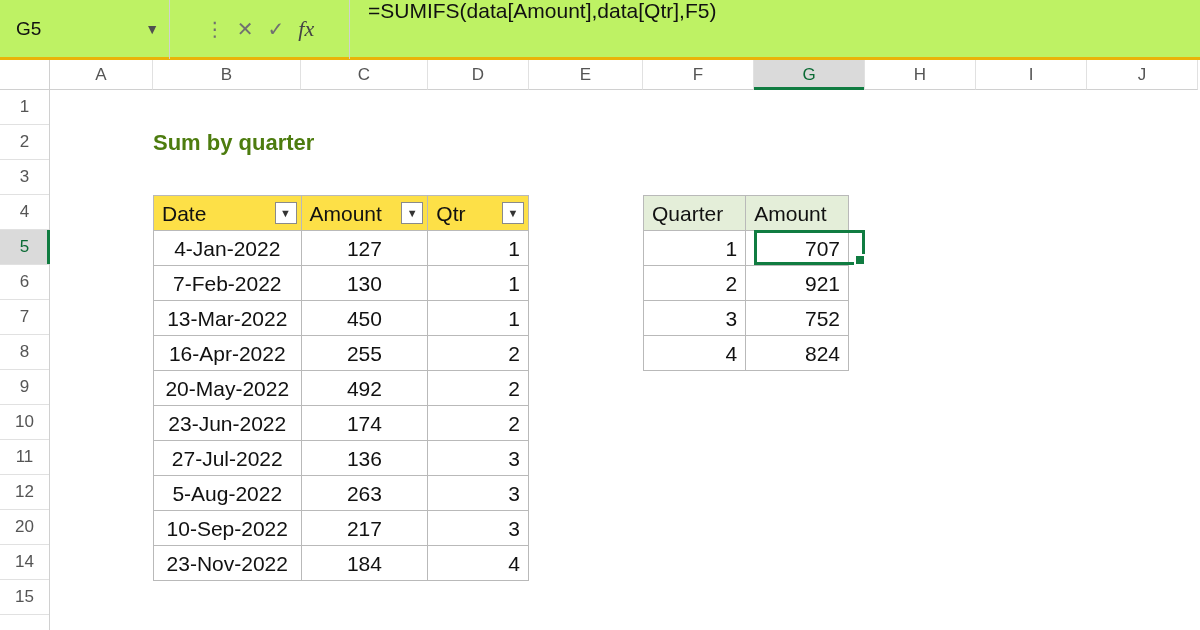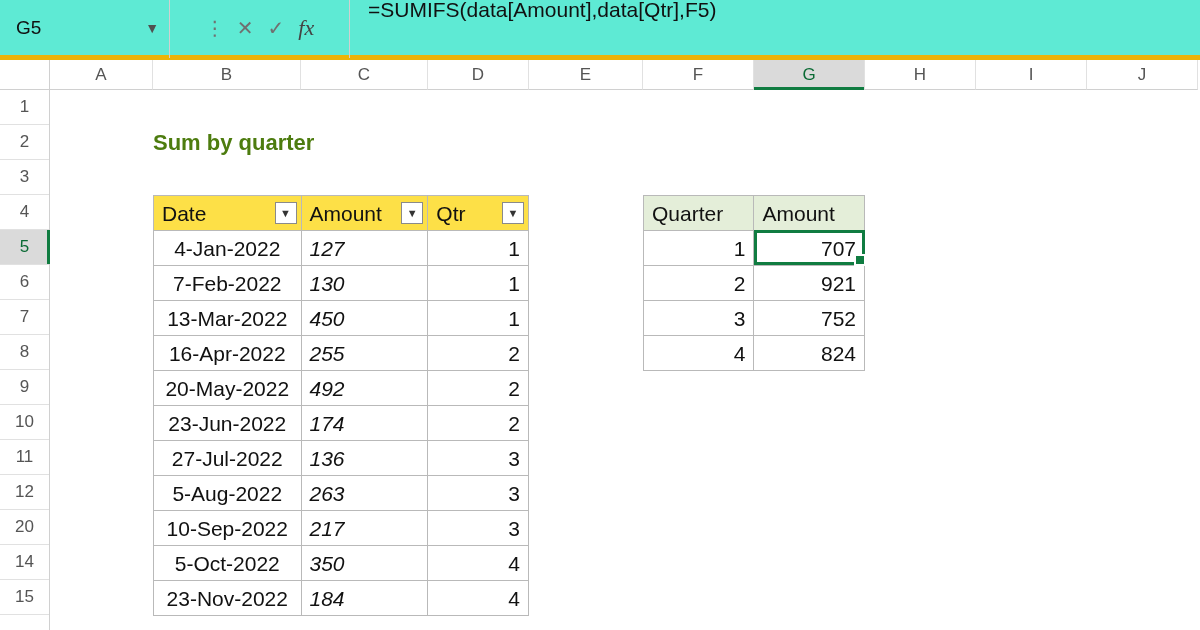--- a/index.html
+++ b/index.html
@@ -9,24 +9,24 @@
     overflow: hidden;
     font-family: "Segoe UI", Arial, sans-serif;
     font-size: 20px;
     background: #fff;
     color: #111;
   }
 
   
   .formula-bar {
     height: 60px;
-    border-bottom: 5px solid #eab308;
+    border-bottom: 3px solid #eab308;
     display: flex;
     align-items: center;
-    background: #5eead4;
+    background: #bef264;
   }
   .name-box {
     width: 170px;
     height: 60px;
     display: flex;
     align-items: center;
     justify-content: space-between;
     padding: 0 10px 0 16px;
     border-right: 1px solid #d0d0d0;
     font-size: 19px;
@@ -145,42 +145,42 @@
     padding:0 8px;
     line-height:33px;
   }
   .tblL th {
     background:#fde047;
     font-weight:400;
     text-align:left;
     position:relative;
   }
   .tblL td:nth-child(1){ text-align:center; }
-  .tblL td:nth-child(2){ text-align:left;font-style:italic; }
+  .tblL td:nth-child(2){ text-align:center; }
   .tblL td:nth-child(3){ text-align:right; }
   .tblL colgroup col:nth-child(1){width:148px;}
   .tblL colgroup col:nth-child(2){width:127px;}
   .tblL colgroup col:nth-child(3){width:101px;}
 
   .fbtn {
     position:absolute;
     right:4px; top:50%;
     transform:translateY(-50%);
     width:22px;height:22px;
     border:1px solid #8a8a8a;
     background:#fff;
     display:flex;align-items:center;justify-content:center;
     font-size:11px; color:#333;
   }
 
   
   .tblR {
     position:absolute;
     left:593px; top:105px;
-    width:222px;
+    width:206px;
     border-collapse:collapse;
     font-size:21px;
   }
   .tblR th, .tblR td {
     border:1px solid #b9b9b9;
     height:35px;
     padding:0 8px;
     line-height:33px;
   }
   .tblR th { background:#e4eed9; text-align:left; font-weight:400;}
@@ -325,25 +325,20 @@
               <td>5-Aug-2022</td>
               <td>263</td>
               <td>3</td>
             </tr>
             <tr>
               <td>10-Sep-2022</td>
               <td>217</td>
               <td>3</td>
             </tr>
             <tr>
-              <td>5-Oct-2022</td>
-              <td>350</td>
-              <td>4</td>
-            </tr>
-            <tr>
               <td>23-Nov-2022</td>
               <td>184</td>
               <td>4</td>
             </tr>
           </tbody>
       </table>
 
       <table class="tblR">
         <colgroup>
             <col>

